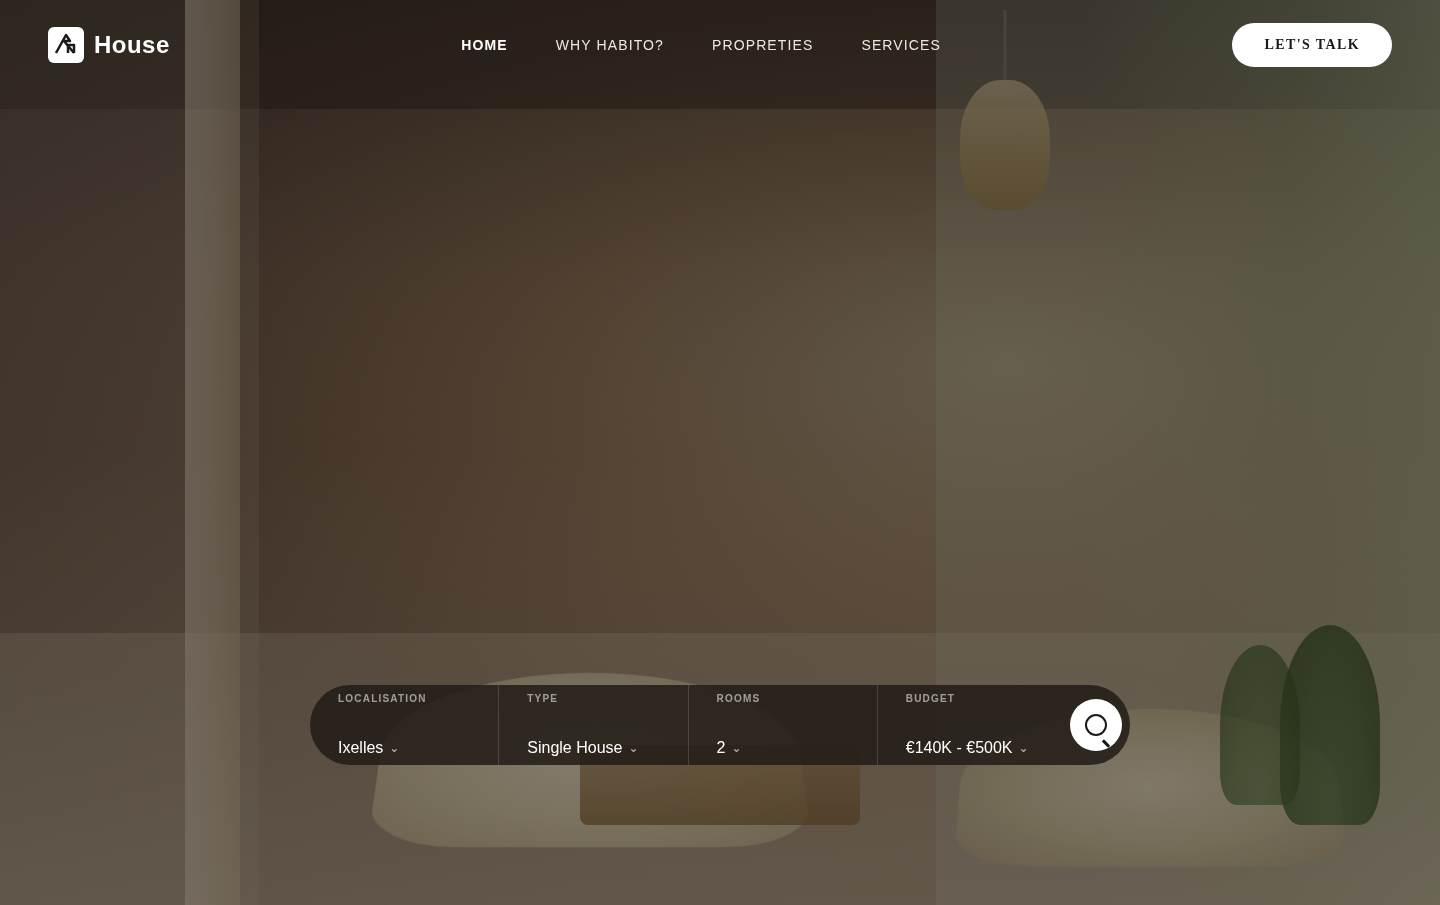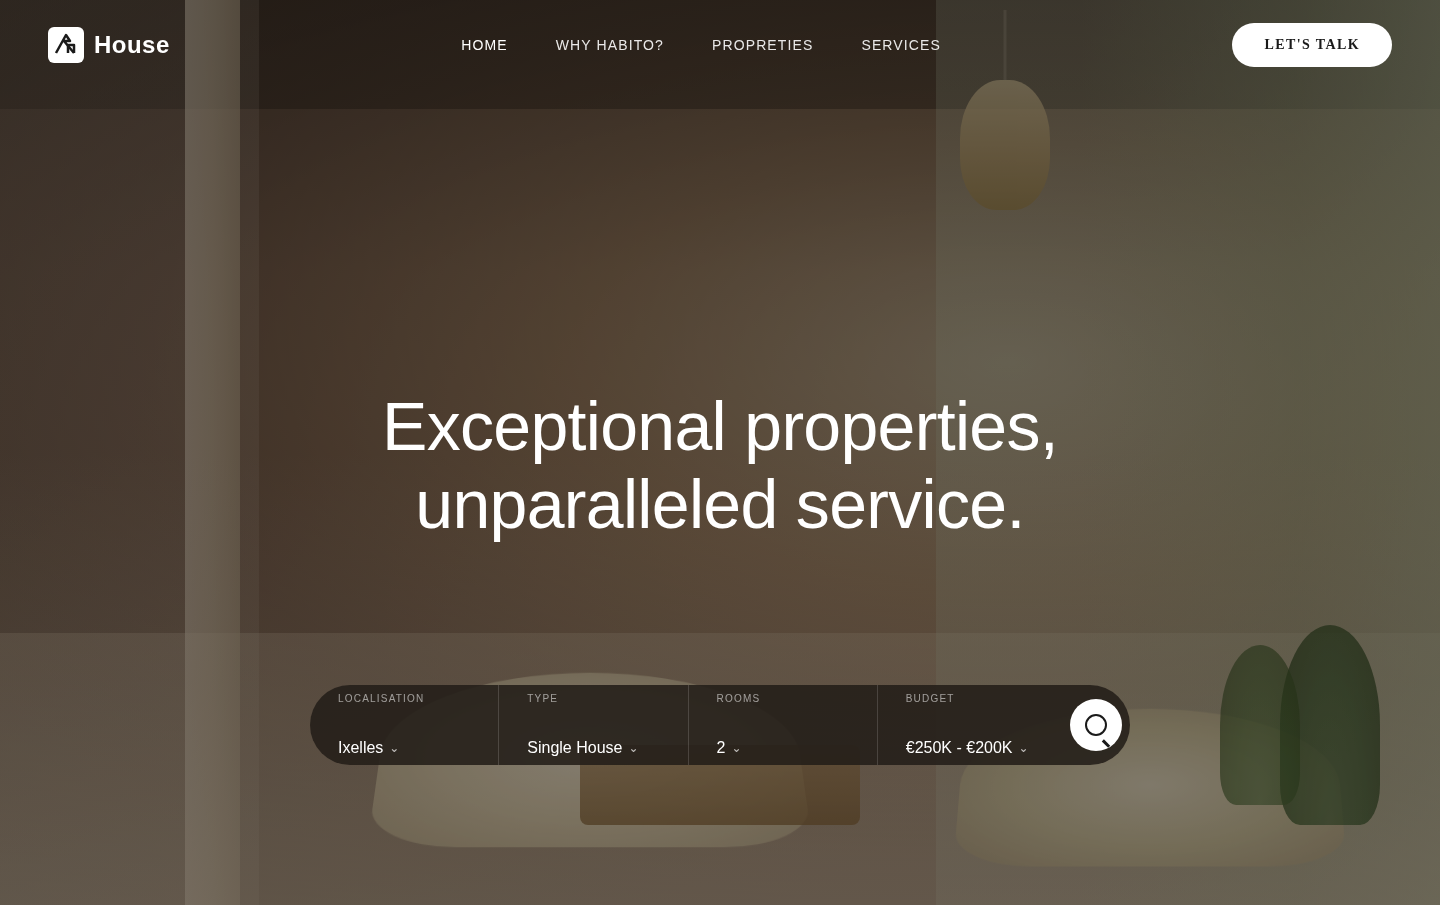--- a/index.html
+++ b/index.html
@@ -220,21 +220,21 @@
       font-size: 14px;
       font-weight: 400;
       letter-spacing: 0.08em;
       text-transform: uppercase;
       text-decoration: none;
       cursor: pointer;
     }
 
     .nav-link.active {
       color: #ffffff;
-      font-weight: 400;
+      font-weight: 700;
     }
 
     .lets-talk-btn {
       background: #ffffff;
       color: #1a1a1a;
       border: none;
       border-radius: 50px;
       padding: 14px 32px;
       font-size: 14px;
       font-weight: 700;
@@ -291,21 +291,21 @@
       cursor: pointer;
     }
 
     .search-field:last-of-type {
       border-right: none;
     }
 
     .field-label {
       color: rgba(255,255,255,0.55);
       font-size: 10px;
-      font-weight: 400;
+      font-weight: 700;
       letter-spacing: 0.12em;
       text-transform: uppercase;
       margin-bottom: 14px;
     }
 
     .field-value {
       color: #ffffff;
       font-size: 16px;
       font-weight: 500;
       display: flex;
@@ -394,26 +394,20 @@
     <div class="nav-links">
       <a class="nav-link active">HOME</a>
       <a class="nav-link">WHY HABITO?</a>
       <a class="nav-link">PROPRETIES</a>
       <a class="nav-link">SERVICES</a>
     </div>
 
     <button class="lets-talk-btn">LET'S TALK</button>
   </nav>
 
-  <div class="hero-content">
-    <h1 class="hero-title">
-      <span>Exceptional properties,</span><br>
-      <span>unparalleled service.</span>
-    </h1>
-  </div>
 
   <div class="search-bar">
 
     <div class="search-field">
       <span class="field-label">LOCALISATION</span>
       <span class="field-value">
         <span>Ixelles</span>
         <span class="chevron">⌄</span>
       </span>
     </div>
@@ -430,21 +424,21 @@
       <span class="field-label">ROOMS</span>
       <span class="field-value">
         <span>2</span>
         <span class="chevron">⌄</span>
       </span>
     </div>
 
     <div class="search-field">
       <span class="field-label">BUDGET</span>
       <span class="field-value">
-        <span>€250K - €200K</span>
+        <span>€140K - €500K</span>
         <span class="chevron">⌄</span>
       </span>
     </div>
 
     <button class="search-btn" aria-label="Search">
       <div class="search-icon-inner"></div>
     </button>
   </div>
 </div>
 

